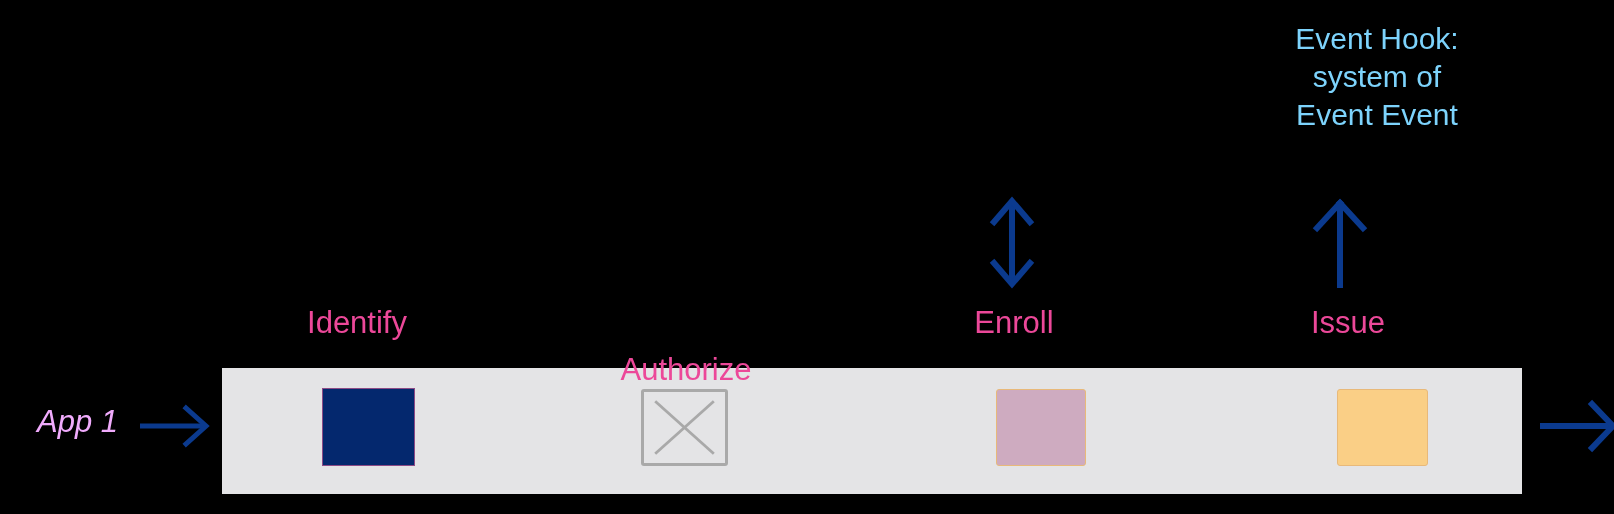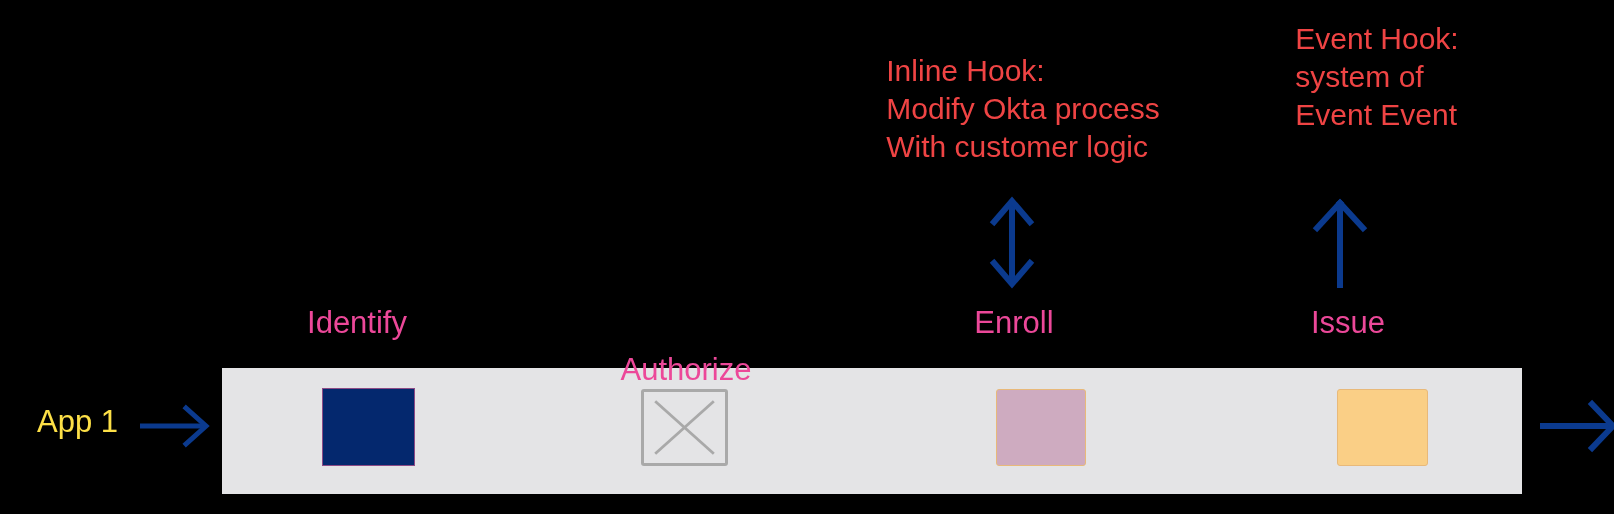--- a/index.html
+++ b/index.html
@@ -86,37 +86,39 @@
     text-align: center;
     transform: translateX(-50%);
   }
   .lbl-identify { left: 357px; top: 306px; }
   .lbl-authorize { left: 686px; top: 306px; margin-top: 47px; }
   .lbl-enroll   { left: 1014px; top: 306px; }
   .lbl-issue    { left: 1348px; top: 306px; }
 
   .annotation {
     position: absolute;
-    color: #ef4444;
+    color: #7dd3fc;
     font-size: 30px;
     line-height: 38px;
+    text-align: center;
     transform: translateX(-50%);
     white-space: nowrap;
   }
   .ann-inline { left: 1023px; top: 52px; }
   .ann-event  { left: 1377px; top: 20px; }
 
   .app-label {
     position: absolute;
     left: 37px;
     top: 405px;
-    color: #fde047;
+    color: #f0abfc;
     font-size: 31px;
     line-height: 34px;
     white-space: nowrap;
+    font-style: italic;
   }
 
   
   #arrows {
     position: absolute;
     left: 0;
     top: 0;
     width: 1614px;
     height: 514px;
     pointer-events: none;
@@ -141,25 +143,20 @@
   </div>
 
   <div class="stage-box box-enroll"></div>
   <div class="stage-box box-issue"></div>
 
   <div class="stage-label lbl-identify">Identify</div>
   <div class="stage-label lbl-authorize">Authorize</div>
   <div class="stage-label lbl-enroll">Enroll</div>
   <div class="stage-label lbl-issue">Issue</div>
 
-  <div class="annotation ann-inline">
-    <div>Inline Hook:</div>
-    <div>Modify Okta process</div>
-    <div>With customer logic</div>
-  </div>
 
   <div class="annotation ann-event">
     <div>Event Hook:</div>
     <div>system of</div>
     <div>Event Event</div>
   </div>
 
   <svg id="arrows" viewBox="0 0 1614 514">
 
     <g>

